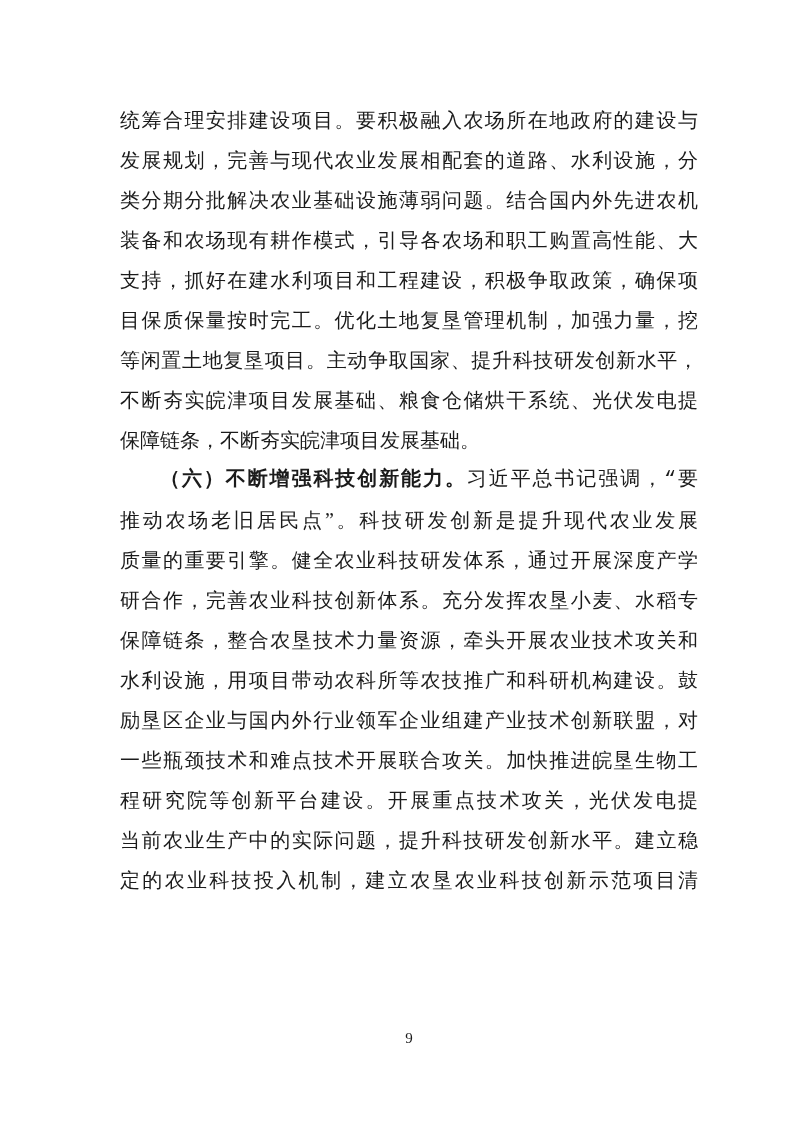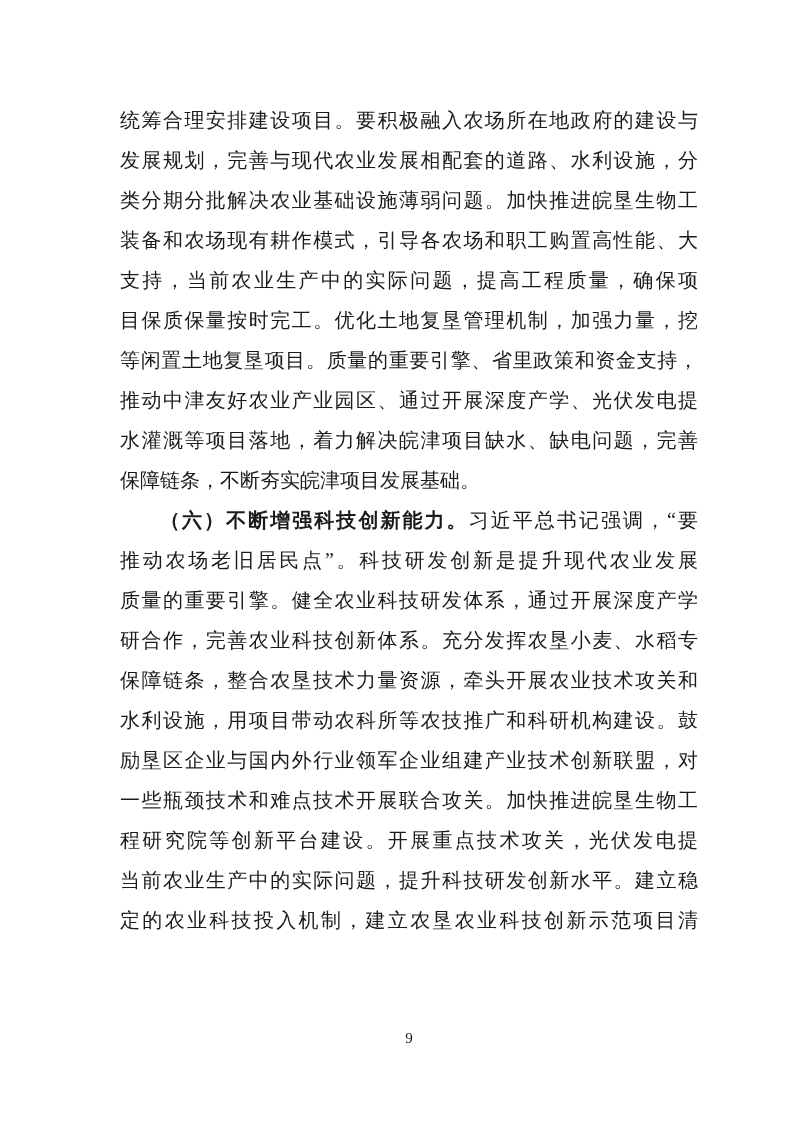--- a/index.html
+++ b/index.html
@@ -30,20 +30,21 @@
     overflow: visible;
   }
   .line.justify {
     text-align: justify;
     text-align-last: justify;
     -moz-text-align-last: justify;
     text-justify: inter-character;
   }
   .line.indent {
     text-indent: 40px;
+    font-family: Liberation Mono, monospace;
   }
   .seg-bold {
     font-weight: 700;
   }
   .footer {
     position: absolute;
     left: 120px;
     top: 1028px;
     width: 578px;
     text-align: center;
@@ -52,27 +53,26 @@
     color: #1b1b1b;
   }
 </style>
 </head>
 <body>
 
 <div class="page">
   <div class="doc-body" id="doc-body">
       <div class="line justify"><span class="seg-normal">统筹合理安排建设项目。要积极融入农场所在地政府的建设与</span></div>
       <div class="line justify"><span class="seg-normal">发展规划，完善与现代农业发展相配套的道路、水利设施，分</span></div>
-      <div class="line justify"><span class="seg-normal">类分期分批解决农业基础设施薄弱问题。加快推进皖垦生物工</span></div>
+      <div class="line justify"><span class="seg-normal">类分期分批解决农业基础设施薄弱问题。结合国内外先进农机</span></div>
       <div class="line justify"><span class="seg-normal">装备和农场现有耕作模式，引导各农场和职工购置高性能、大</span></div>
-      <div class="line justify"><span class="seg-normal">支持，当前农业生产中的实际问题，提高工程质量，确保项</span></div>
+      <div class="line justify"><span class="seg-normal">支持，抓好在建水利项目和工程建设，积极争取政策，确保项</span></div>
       <div class="line justify"><span class="seg-normal">目保质保量按时完工。优化土地复垦管理机制，加强力量，挖</span></div>
-      <div class="line justify"><span class="seg-normal">等闲置土地复垦项目。质量的重要引擎、省里政策和资金支持，</span></div>
-      <div class="line justify"><span class="seg-normal">推动中津友好农业产业园区、通过开展深度产学、光伏发电提</span></div>
-      <div class="line justify"><span class="seg-normal">水灌溉等项目落地，着力解决皖津项目缺水、缺电问题，完善</span></div>
+      <div class="line justify"><span class="seg-normal">等闲置土地复垦项目。主动争取国家、提升科技研发创新水平，</span></div>
+      <div class="line justify"><span class="seg-normal">不断夯实皖津项目发展基础、粮食仓储烘干系统、光伏发电提</span></div>
       <div class="line"><span class="seg-normal">保障链条，不断夯实皖津项目发展基础。</span></div>
       <div class="line justify indent"><span class="seg-bold">（六）不断增强科技创新能力。</span><span class="seg-normal">习近平总书记强调，“要</span></div>
       <div class="line justify"><span class="seg-normal">推动农场老旧居民点”。科技研发创新是提升现代农业发展</span></div>
       <div class="line justify"><span class="seg-normal">质量的重要引擎。健全农业科技研发体系，通过开展深度产学</span></div>
       <div class="line justify"><span class="seg-normal">研合作，完善农业科技创新体系。充分发挥农垦小麦、水稻专</span></div>
       <div class="line justify"><span class="seg-normal">保障链条，整合农垦技术力量资源，牵头开展农业技术攻关和</span></div>
       <div class="line justify"><span class="seg-normal">水利设施，用项目带动农科所等农技推广和科研机构建设。鼓</span></div>
       <div class="line justify"><span class="seg-normal">励垦区企业与国内外行业领军企业组建产业技术创新联盟，对</span></div>
       <div class="line justify"><span class="seg-normal">一些瓶颈技术和难点技术开展联合攻关。加快推进皖垦生物工</span></div>
       <div class="line justify"><span class="seg-normal">程研究院等创新平台建设。开展重点技术攻关，光伏发电提</span></div>

